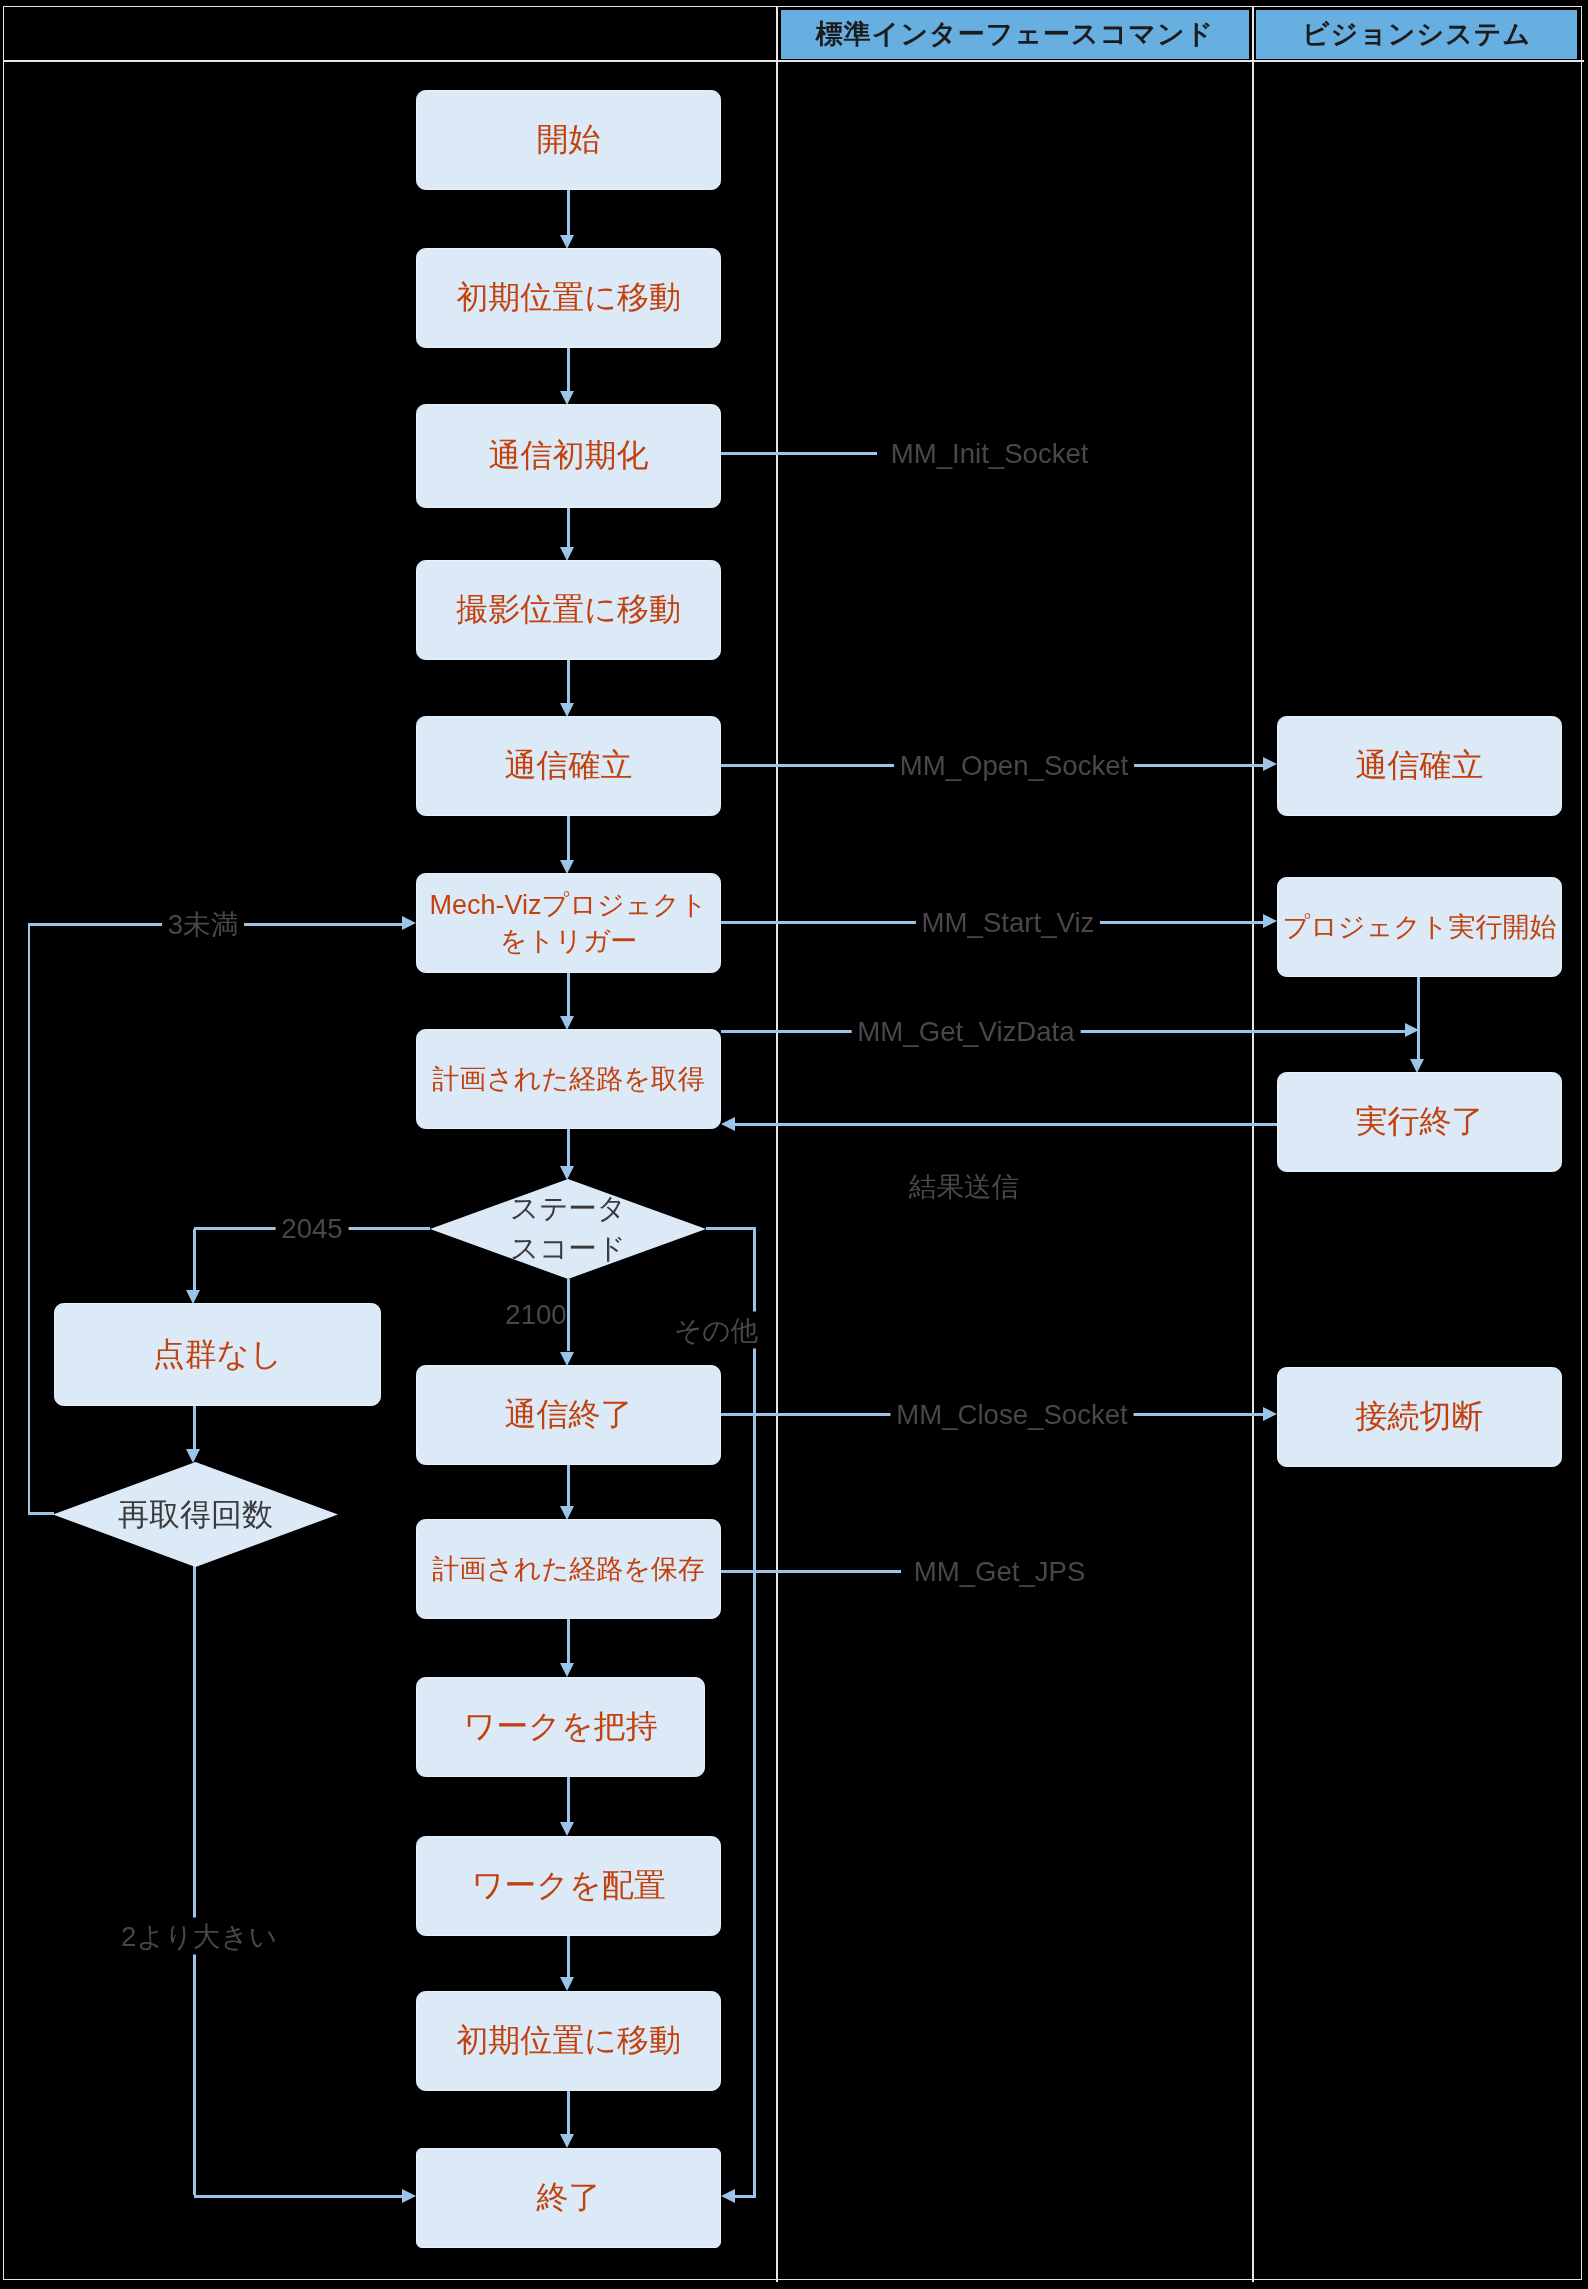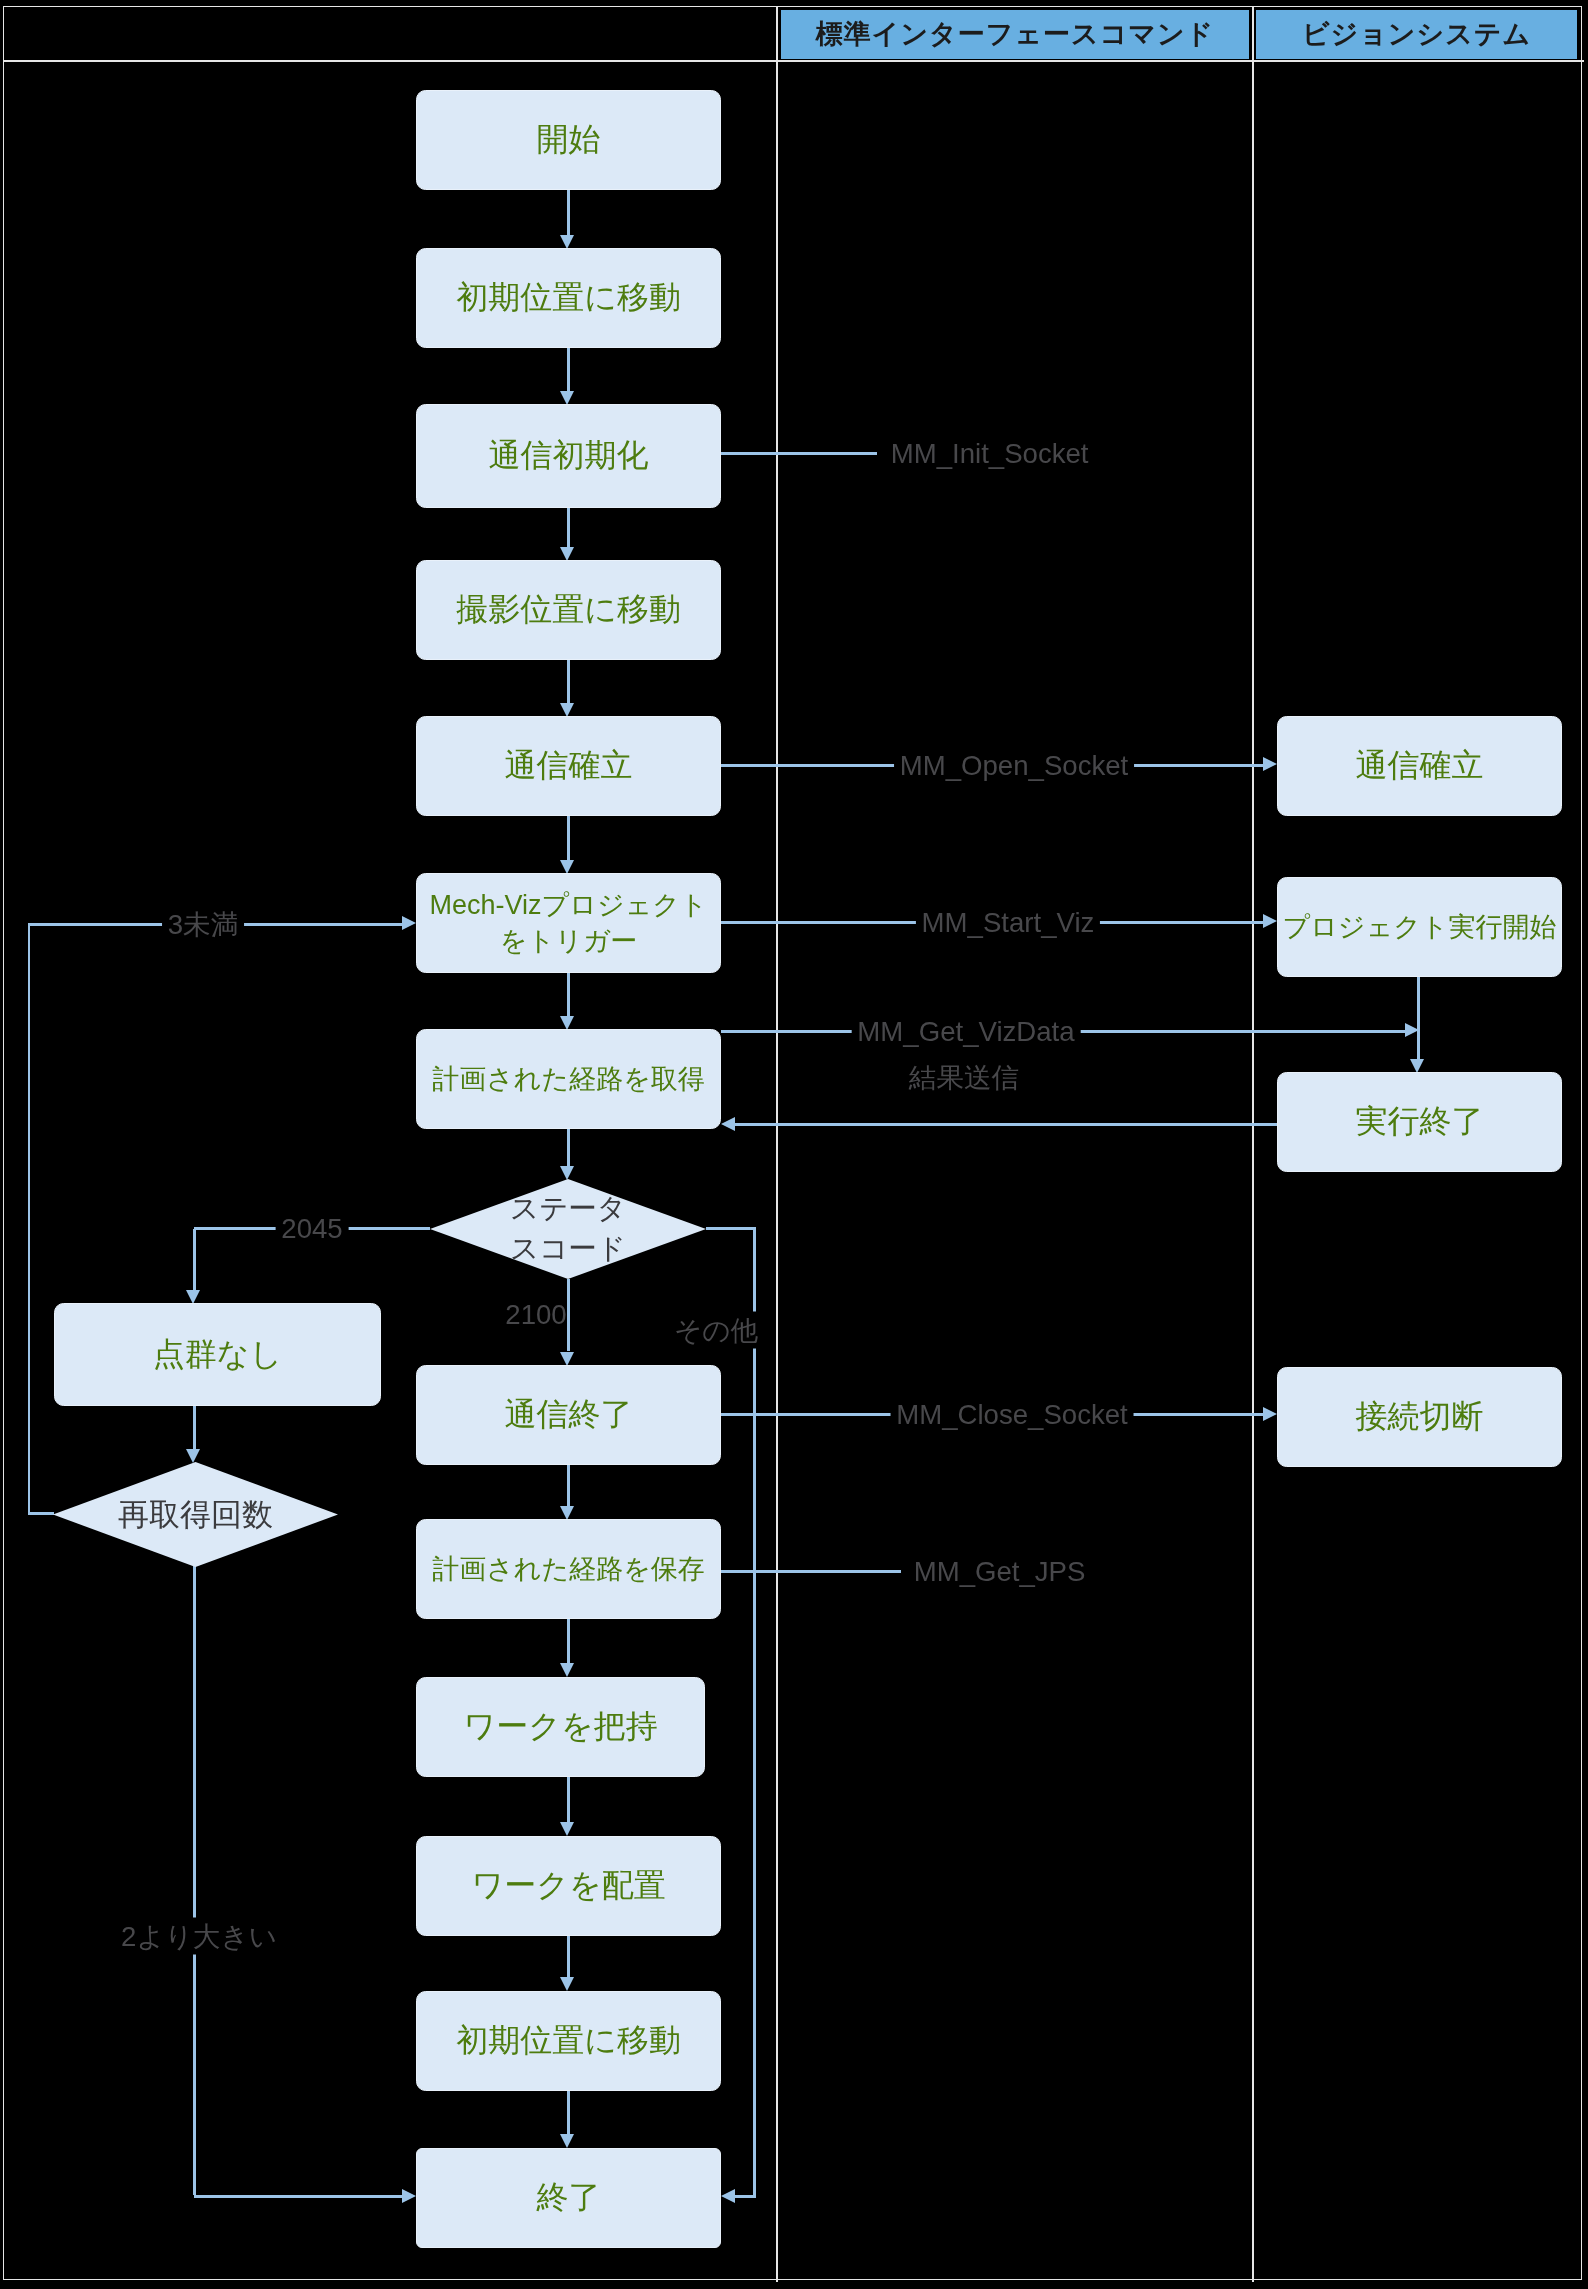--- a/index.html
+++ b/index.html
@@ -13,21 +13,21 @@
   .hline{position:absolute;left:2.9px;width:1581px;height:1.9px;background:#E6E6E6;}
   .hcell{
     position:absolute;top:9.5px;height:49px;background:#68AFE1;
     display:flex;align-items:center;justify-content:center;
     font-size:27px;font-weight:bold;color:#1C1C1C;letter-spacing:1px;
   }
   
   .node{
     position:absolute;background:#DCE9F7;border:1.9px solid #E9F1FA;border-radius:9.5px;
     display:flex;flex-direction:column;align-items:center;justify-content:center;
-    font-size:32px;color:#4d7c0f;text-align:center;line-height:1.35;box-sizing:border-box;
+    font-size:32px;color:#c2410c;text-align:center;line-height:1.35;box-sizing:border-box;
     white-space:nowrap;
   }
   .node--long{font-size:27px;}
   .diamond{
     position:absolute;background:#DCE9F7;border:none;border-radius:0;
     clip-path:polygon(50% 0,100% 50%,50% 100%,0 50%);
     display:flex;flex-direction:column;align-items:center;justify-content:center;
     font-size:28.5px;color:#3B3B3E;text-align:center;line-height:1.4;white-space:nowrap;
   }
   
@@ -127,21 +127,21 @@
 
   <div class="hseg" style="left:721px;top:1413px;width:542px;"></div>
   <div class="head-right" style="left:1263px;top:1407px;"></div>
 
   <div class="hseg" style="left:721px;top:1570px;width:180px;"></div>
 
   <div class="elabel elabel--anchor-left" style="left:885px;top:454px;">MM_Init_Socket</div>
   <div class="elabel" style="left:1014px;top:766px;">MM_Open_Socket</div>
   <div class="elabel" style="left:1008px;top:923px;">MM_Start_Viz</div>
   <div class="elabel" style="left:966px;top:1032px;">MM_Get_VizData</div>
-  <div class="elabel" style="left:964px;top:1077px;">結果送信</div>
+  <div class="elabel" style="left:964px;top:1186px;">結果送信</div>
   <div class="elabel" style="left:1012px;top:1415px;">MM_Close_Socket</div>
   <div class="elabel elabel--anchor-left" style="left:908px;top:1572px;">MM_Get_JPS</div>
   <div class="elabel" style="left:203px;top:924px;">3未満</div>
   <div class="elabel" style="left:312px;top:1229px;">2045</div>
   <div class="elabel elabel--nobg" style="left:536px;top:1315px;">2100</div>
   <div class="elabel" style="left:716px;top:1330px;">その他</div>
   <div class="elabel" style="left:199px;top:1936px;">2より大きい</div>
 
   <div class="node" style="left:416px;top:90px;width:305px;height:100px;">
       <span>開始</span>

